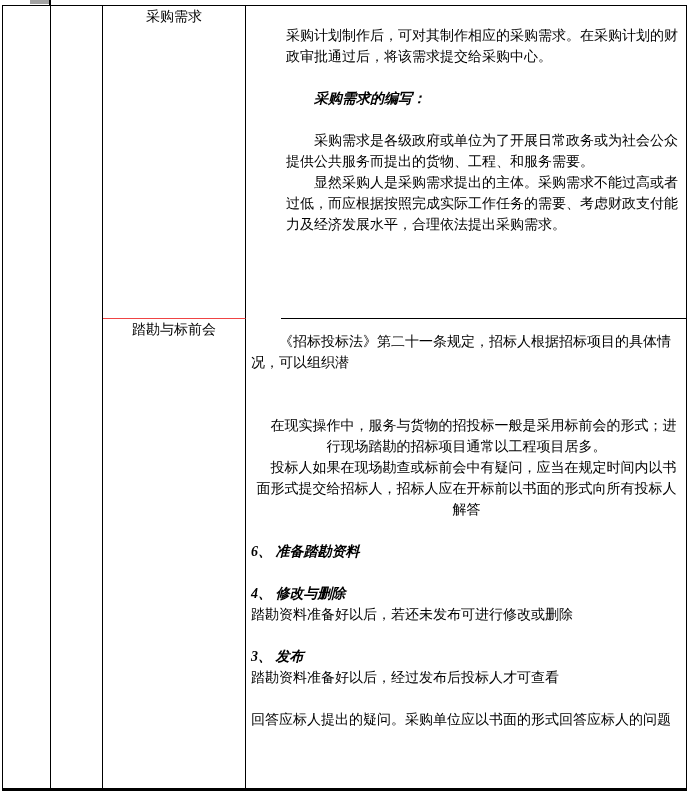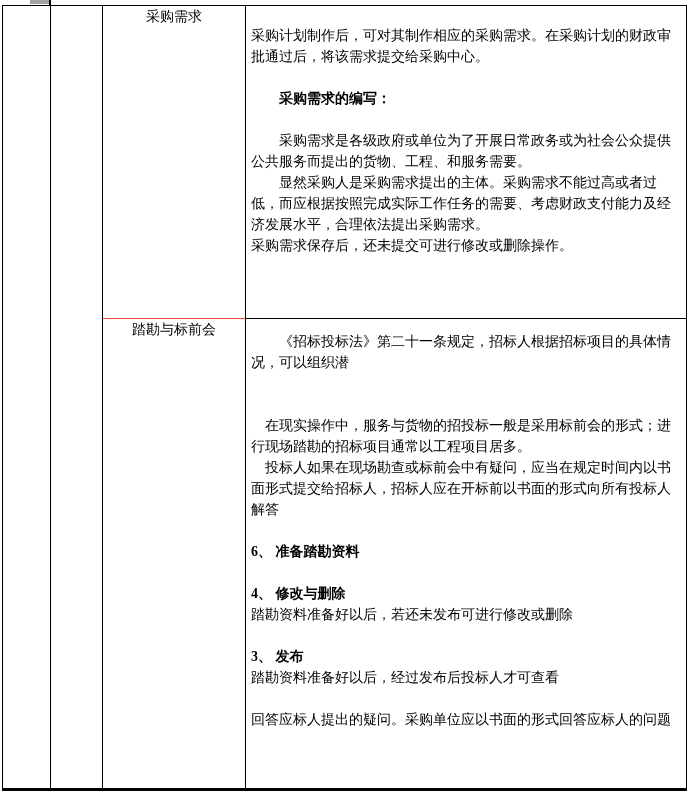--- a/index.html
+++ b/index.html
@@ -35,35 +35,35 @@
   }
   .cell { border-right: 1px solid #000000; }
   .cell-empty-1 { grid-column: 1; grid-row: 1 / 3; }
   .cell-empty-2 { grid-column: 2; grid-row: 1 / 3; }
   .cell-label-1 { grid-column: 3; grid-row: 1; border-bottom: 1px solid #ef4444;
                   display: flex; align-items: flex-start; justify-content: center; }
   .cell-label-2 { grid-column: 3; grid-row: 2;
                   display: flex; align-items: flex-start; justify-content: center; }
   .cell-content-1 { grid-column: 4; grid-row: 1; border-right: none;
                     border-bottom: 1px solid #000000;
-                    padding: 19px 4px 0 5px; overflow: hidden; }
+                    padding: 19px 4px 0 5px; overflow: hidden; margin-left: 35px; }
   .cell-content-2 { grid-column: 4; grid-row: 2; border-right: none;
                     padding: 12px 4px 0 5px; overflow: hidden; }
 
   .row-label { font-size: 14px; line-height: 21px; }
 
   .para {
     margin: 0;
     font-size: 14px;
     line-height: 21px;
     min-height: 21px;
     text-align: left;
   }
-  .para.bold { font-weight: bold; }
-  .para.indent-1 { text-indent: 1em; }
+  .para.bold { font-weight: bold; font-style: italic; }
+  .para.indent-1 { text-indent: 1em; text-align: center; }
   .para.indent-2 { text-indent: 2em; }
   .para.blank { min-height: 21px; }
 </style>
 </head>
 <body>
 
 <div class="canvas">
 
   <div class="top-artifact"></div>
   <div class="top-tick"></div>
@@ -78,21 +78,20 @@
     </div>
 
     <div class="cell cell-content-1">
 
     <p class="para">采购计划制作后，可对其制作相应的采购需求。在采购计划的财政审批通过后，将该需求提交给采购中心。</p>
         <p class="para blank"></p>
         <p class="para bold indent-2">采购需求的编写：</p>
         <p class="para blank"></p>
         <p class="para indent-2">采购需求是各级政府或单位为了开展日常政务或为社会公众提供公共服务而提出的货物、工程、和服务需要。</p>
         <p class="para indent-2">显然采购人是采购需求提出的主体。采购需求不能过高或者过低，而应根据按照完成实际工作任务的需要、考虑财政支付能力及经济发展水平，合理依法提出采购需求。</p>
-        <p class="para">采购需求保存后，还未提交可进行修改或删除操作。</p>
       </div>
 
     <div class="cell cell-label-2">
       <span class="row-label">踏勘与标前会</span>
     </div>
 
     <div class="cell cell-content-2">
 
     <p class="para indent-2">《招标投标法》第二十一条规定，招标人根据招标项目的具体情况，可以组织潜</p>
         <p class="para blank"></p>

